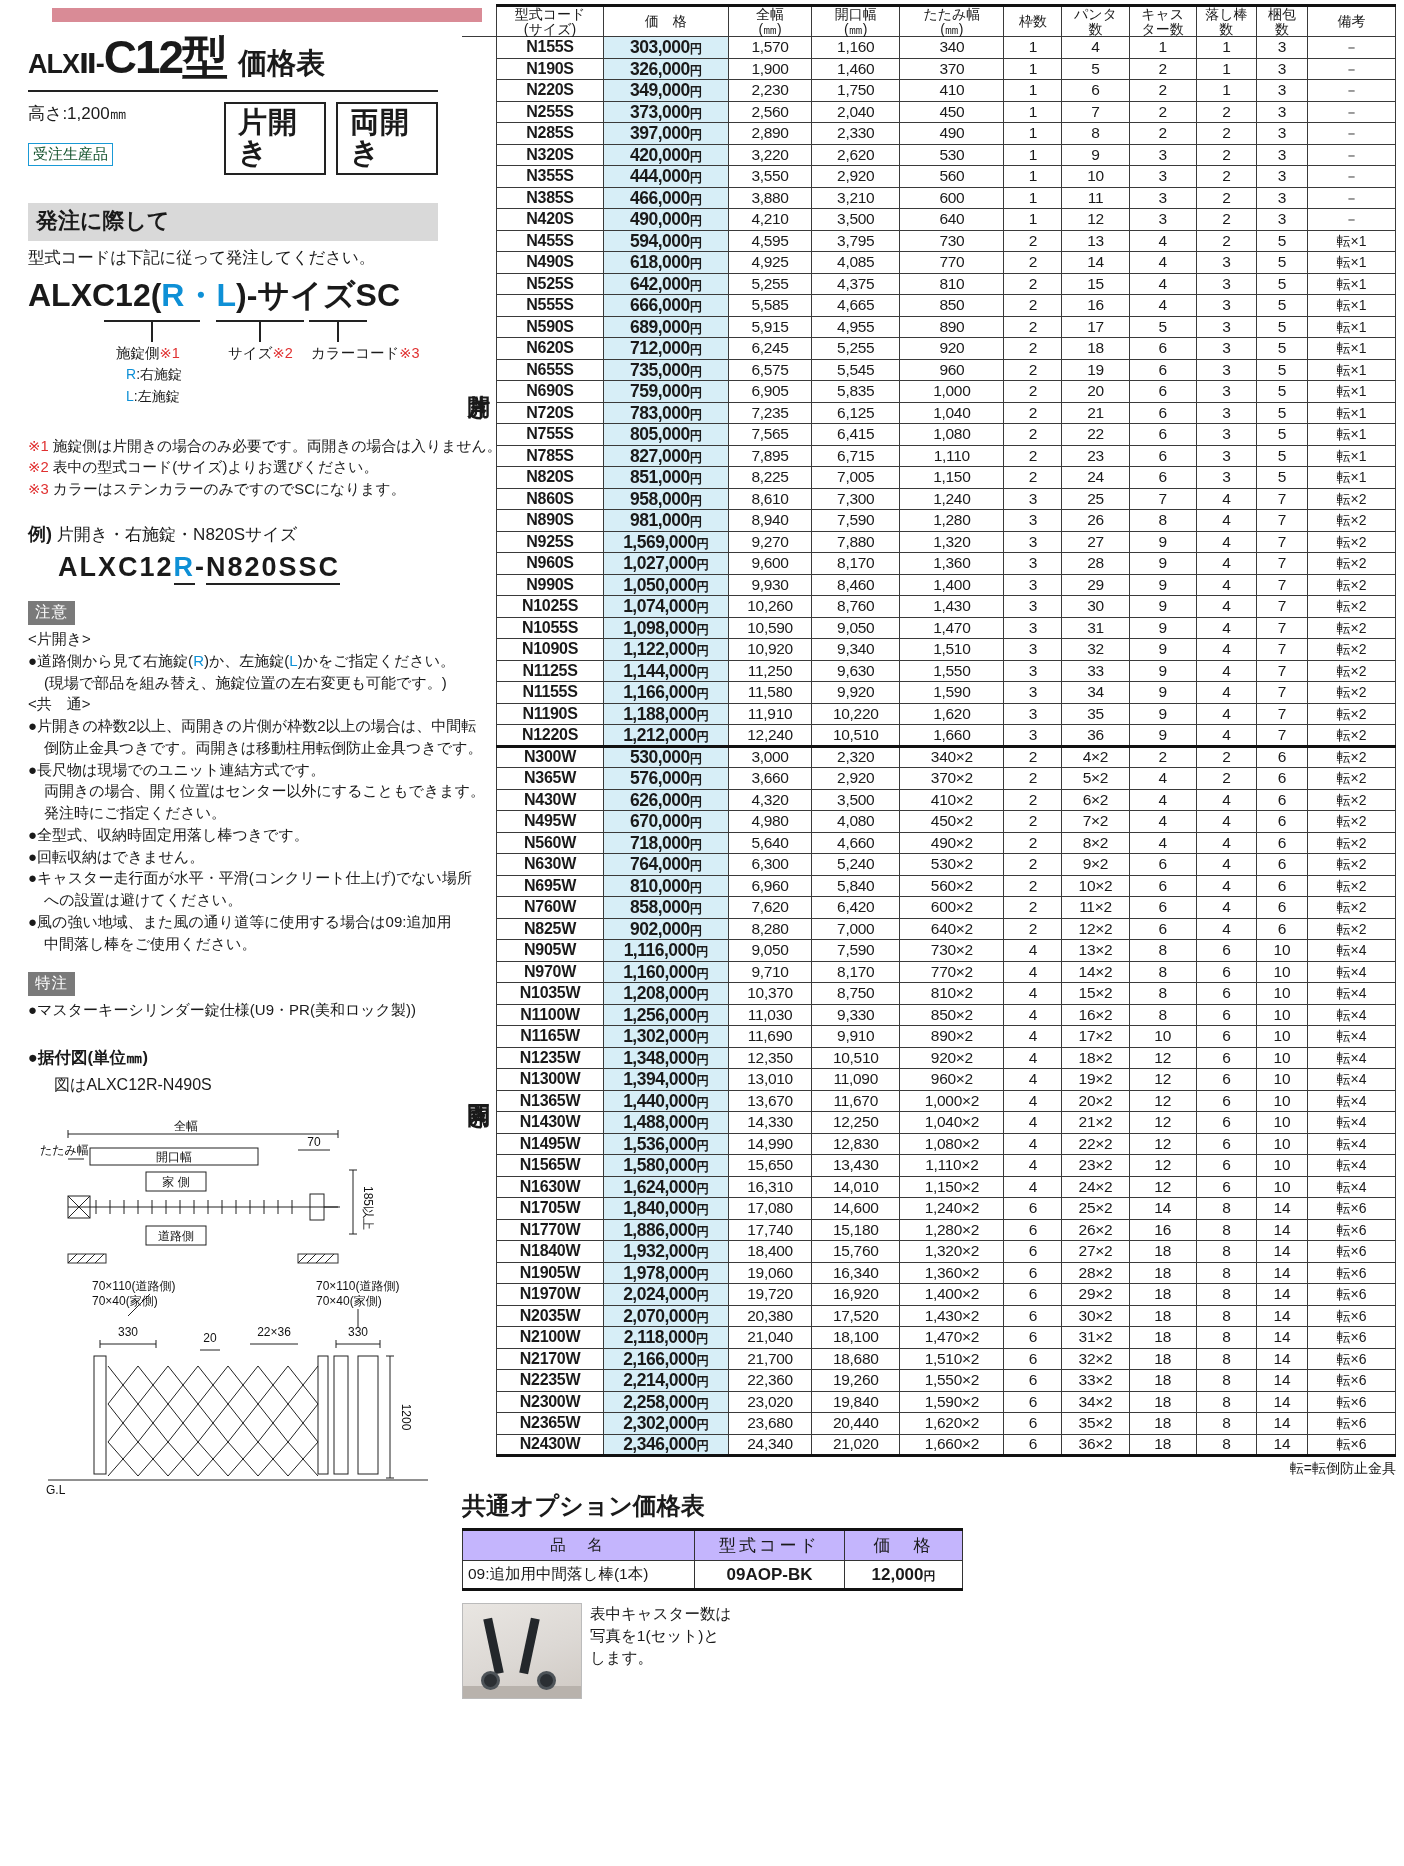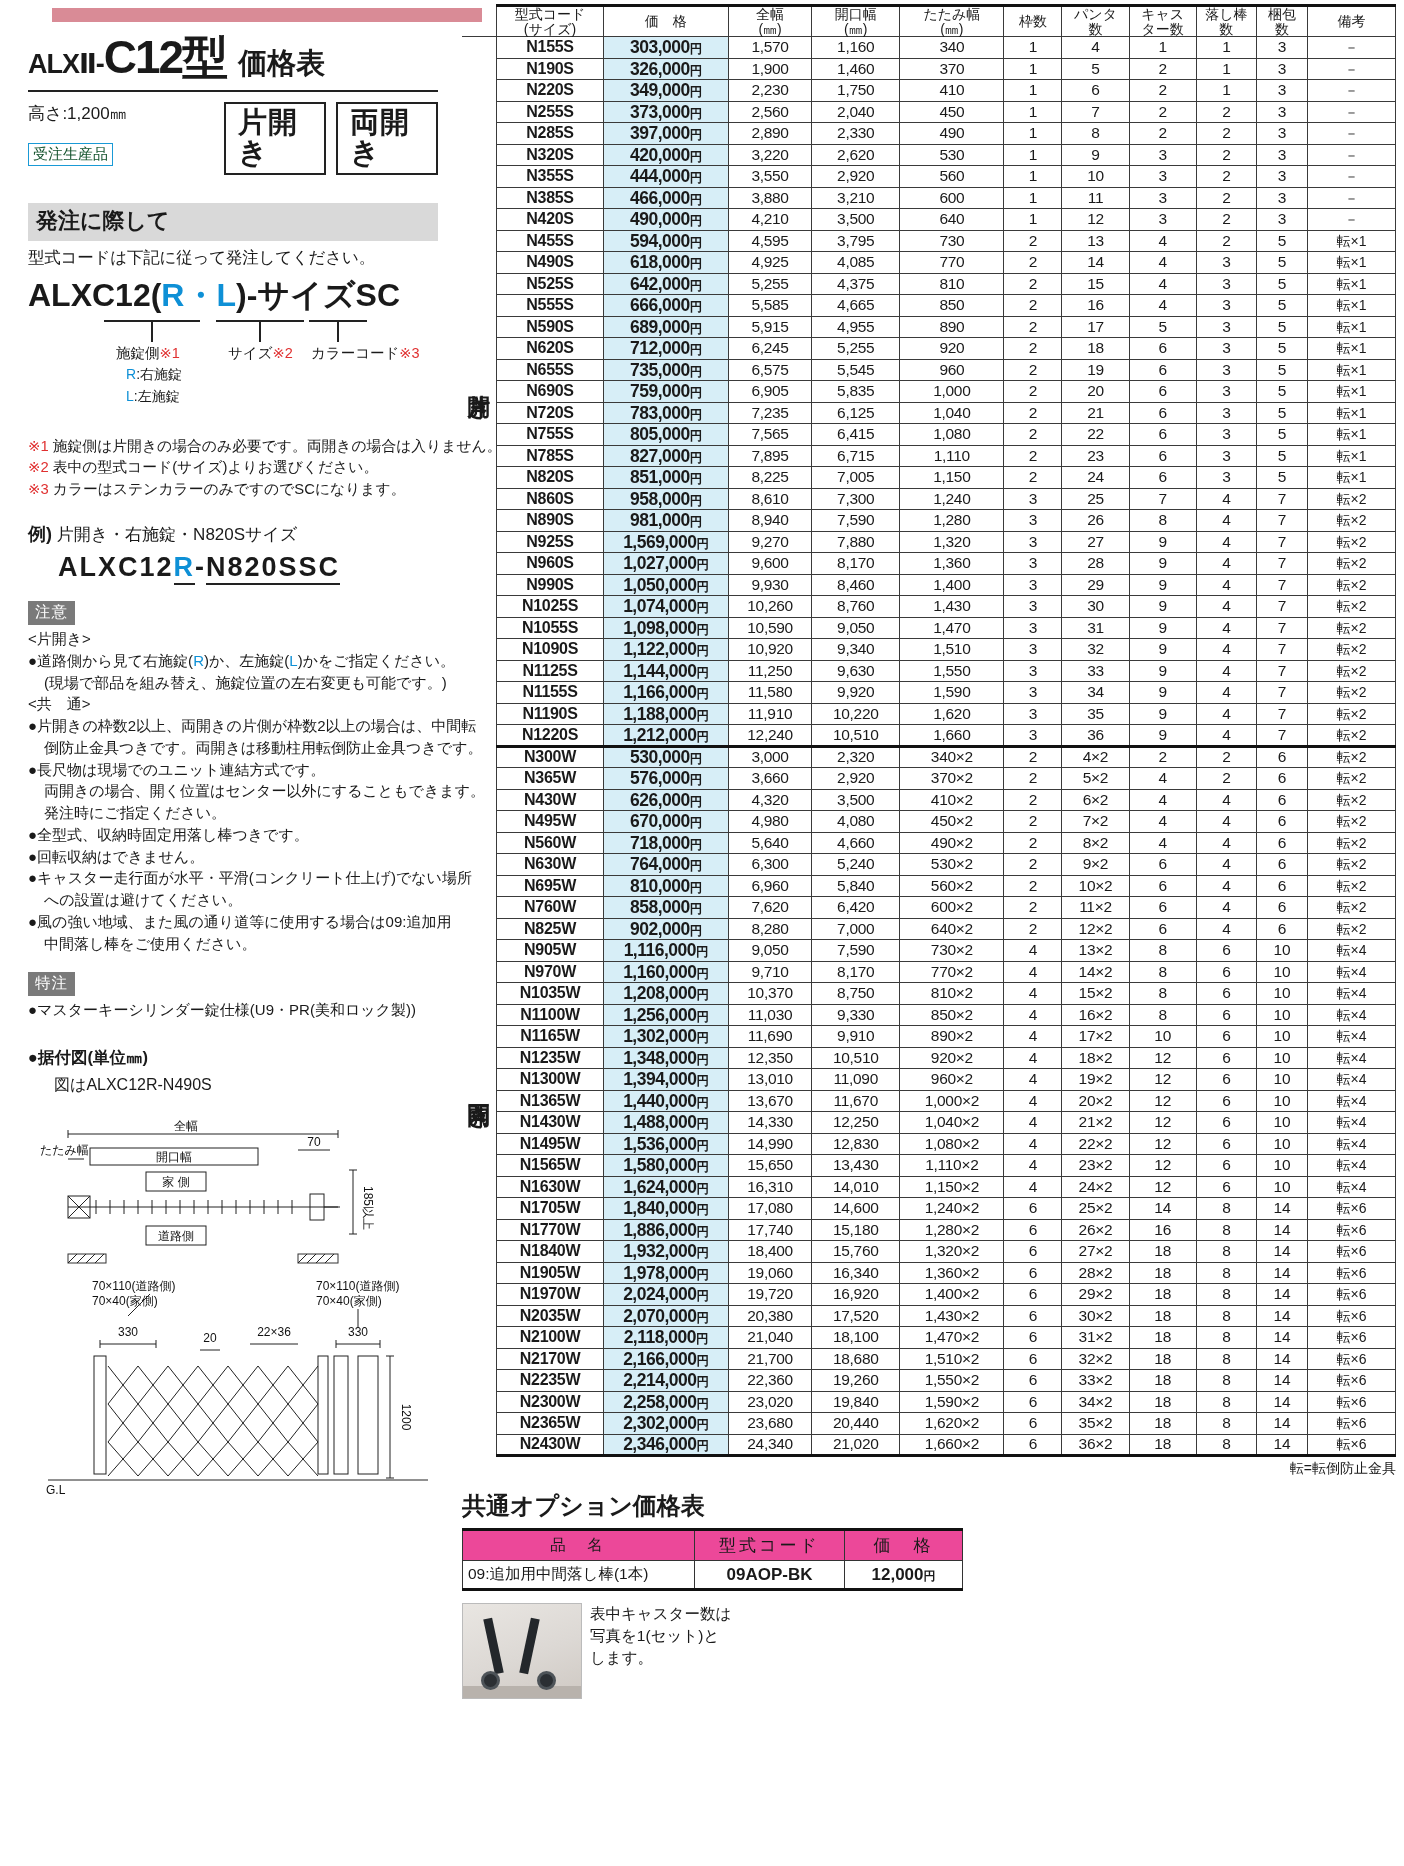--- a/index.html
+++ b/index.html
@@ -100,21 +100,21 @@
   tbody tr:last-child td { border-bottom:3px solid #111;margin-top:12px; }
   .nb-l { border-left:none !important; }
   .nb-t { border-top:none !important; }
 
   .tenkai-note { text-align:right; font-size:14px; margin:3px 4px 0 0; width:934px;}
 
   
   .opt-title { font-size:24px; font-weight:bold; margin:12px 0 6px 0;}
   table.opt { border-collapse:collapse; font-size:16px; }
   table.opt th, table.opt td { border:1.5px solid #333; padding:3px 6px; text-align:center; height:26px;}
-  table.opt th { font-weight:normal; letter-spacing:3px; background:#ec4899;}
+  table.opt th { font-weight:normal; letter-spacing:3px; background:#c4b5fd;}
   .opt-name { width:232px; text-align:left !important; padding-left:5px !important; font-size:15.5px;}
   .opt-code { width:150px; font-weight:bold; font-size:17px;}
   .opt-price { width:118px; font-weight:bold; font-size:17px;}
   .opt-price .yen { font-size:12px; }
 
   .photo-row { display:flex; align-items:flex-start; margin-top:12px; }
   .photo {
     width:120px; height:96px; border:1px solid #bbb;
     background:linear-gradient(160deg,#e9e6e2 0%, #dcd8d4 55%, #cfc9c3 100%);
     position:relative; overflow:hidden;

